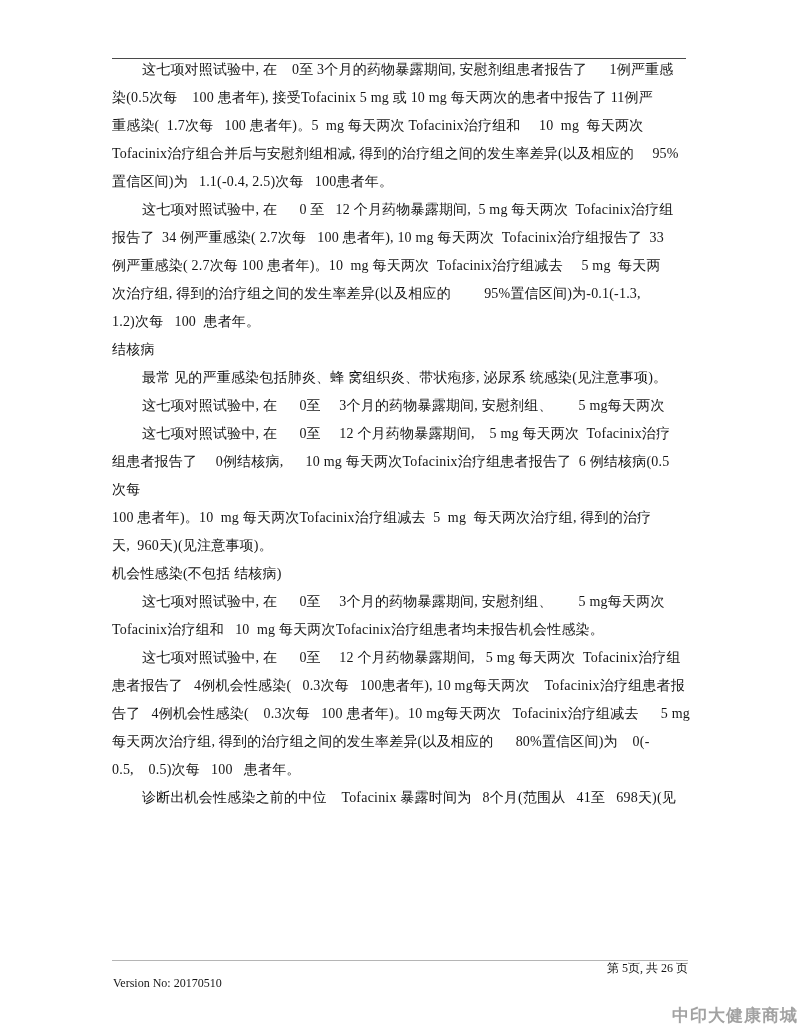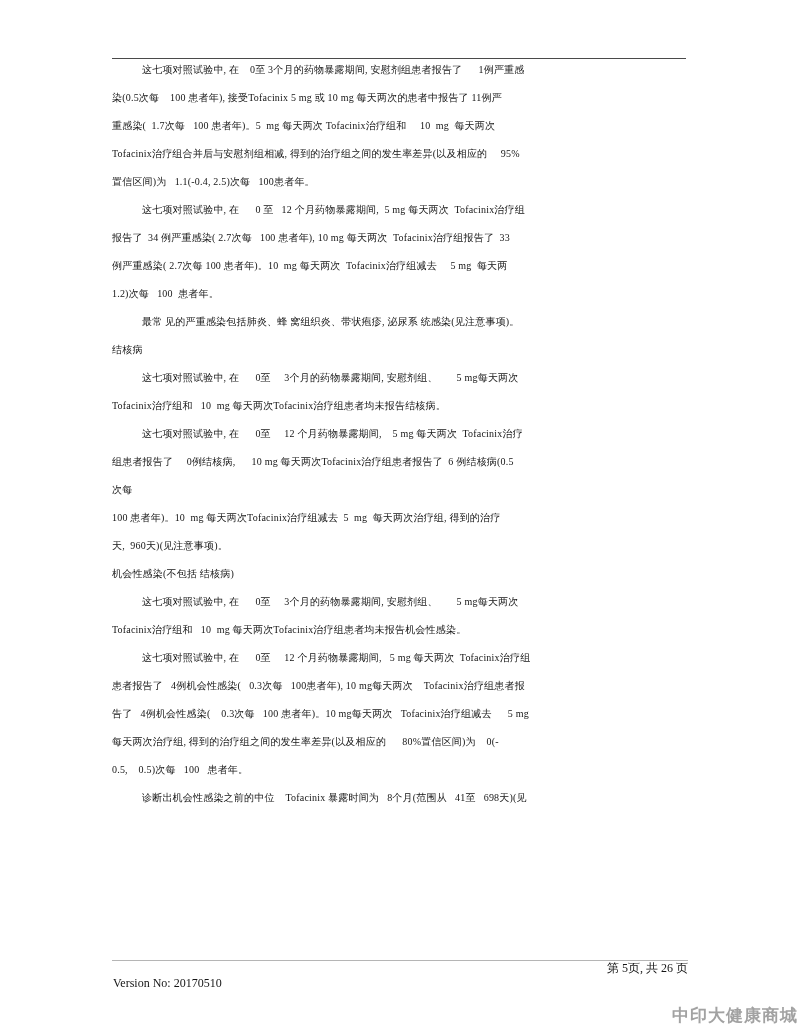--- a/index.html
+++ b/index.html
@@ -19,21 +19,21 @@
     color:var(--text);
   }
   .header-rule{
     position:absolute;left:112px;top:58px;width:574px;height:0;
     border-top:1px solid var(--rule_top);
   }
   .content{
     position:absolute;left:112px;top:56px;width:640px;
   }
   .line{
-    height:28px;line-height:28px;font-size:10px;
+    height:28px;line-height:28px;font-size:14px;
     white-space:pre;
     letter-spacing:0.2px;
   }
   .line.indent{padding-left:30px;}
   .heading{font-weight:normal;}
   .footer-rule{
     position:absolute;left:112px;top:960px;width:576px;height:0;
     border-top:1px solid var(--rule_footer);
   }
   .footer-page{
@@ -58,25 +58,25 @@
 
 <div class="content">
   <div class="line indent">这七项对照试验中, 在    0至 3个月的药物暴露期间, 安慰剂组患者报告了      1例严重感</div>
   <div class="line">染(0.5次每    100 患者年), 接受Tofacinix 5 mg 或 10 mg 每天两次的患者中报告了 11例严</div>
   <div class="line">重感染(  1.7次每   100 患者年)。5  mg 每天两次 Tofacinix治疗组和     10  mg  每天两次</div>
   <div class="line">Tofacinix治疗组合并后与安慰剂组相减, 得到的治疗组之间的发生率差异(以及相应的     95%</div>
   <div class="line">置信区间)为   1.1(-0.4, 2.5)次每   100患者年。</div>
   <div class="line indent">这七项对照试验中, 在      0 至   12 个月药物暴露期间,  5 mg 每天两次  Tofacinix治疗组</div>
   <div class="line">报告了  34 例严重感染( 2.7次每   100 患者年), 10 mg 每天两次  Tofacinix治疗组报告了  33</div>
   <div class="line">例严重感染( 2.7次每 100 患者年)。10  mg 每天两次  Tofacinix治疗组减去     5 mg  每天两</div>
+  <div class="line">次治疗组, 得到的治疗组之间的发生率差异(以及相应的         95%置信区间)为-0.1(-1.3,</div>
   <div class="line">1.2)次每   100  患者年。</div>
+  <div class="line heading">结核病</div>
   <div class="line indent">最常 见的严重感染包括肺炎、蜂 窝组织炎、带状疱疹, 泌尿系 统感染(见注意事项)。</div>
-  <div class="line heading">结核病</div>
   <div class="line indent">这七项对照试验中, 在      0至     3个月的药物暴露期间, 安慰剂组、       5 mg每天两次</div>
-  <div class="line">Tofacinix治疗组和   10  mg 每天两次Tofacinix治疗组患者均未报告结核病。</div>
   <div class="line indent">这七项对照试验中, 在      0至     12 个月药物暴露期间,    5 mg 每天两次  Tofacinix治疗</div>
   <div class="line">组患者报告了     0例结核病,      10 mg 每天两次Tofacinix治疗组患者报告了  6 例结核病(0.5</div>
   <div class="line">次每</div>
   <div class="line">100 患者年)。10  mg 每天两次Tofacinix治疗组减去  5  mg  每天两次治疗组, 得到的治疗</div>
   <div class="line">天,  960天)(见注意事项)。</div>
   <div class="line heading">机会性感染(不包括 结核病)</div>
   <div class="line indent">这七项对照试验中, 在      0至     3个月的药物暴露期间, 安慰剂组、       5 mg每天两次</div>
   <div class="line">Tofacinix治疗组和   10  mg 每天两次Tofacinix治疗组患者均未报告机会性感染。</div>
   <div class="line indent">这七项对照试验中, 在      0至     12 个月药物暴露期间,   5 mg 每天两次  Tofacinix治疗组</div>
   <div class="line">患者报告了   4例机会性感染(   0.3次每   100患者年), 10 mg每天两次    Tofacinix治疗组患者报</div>

